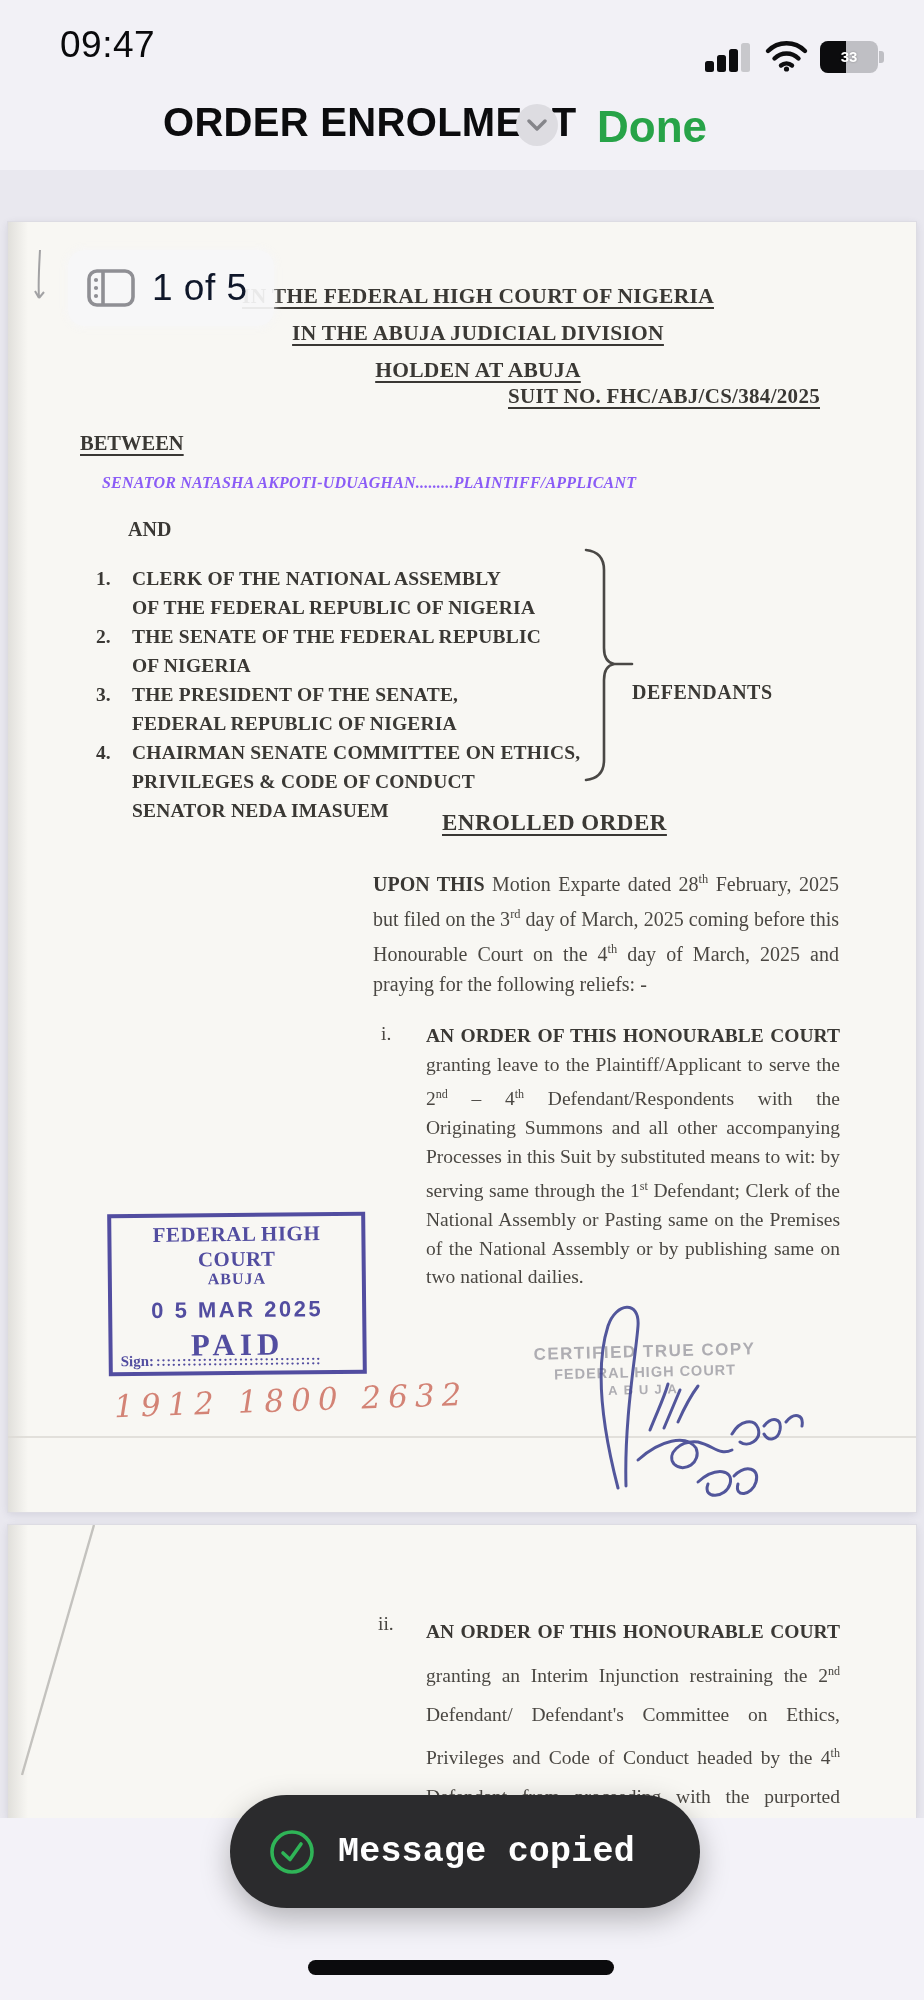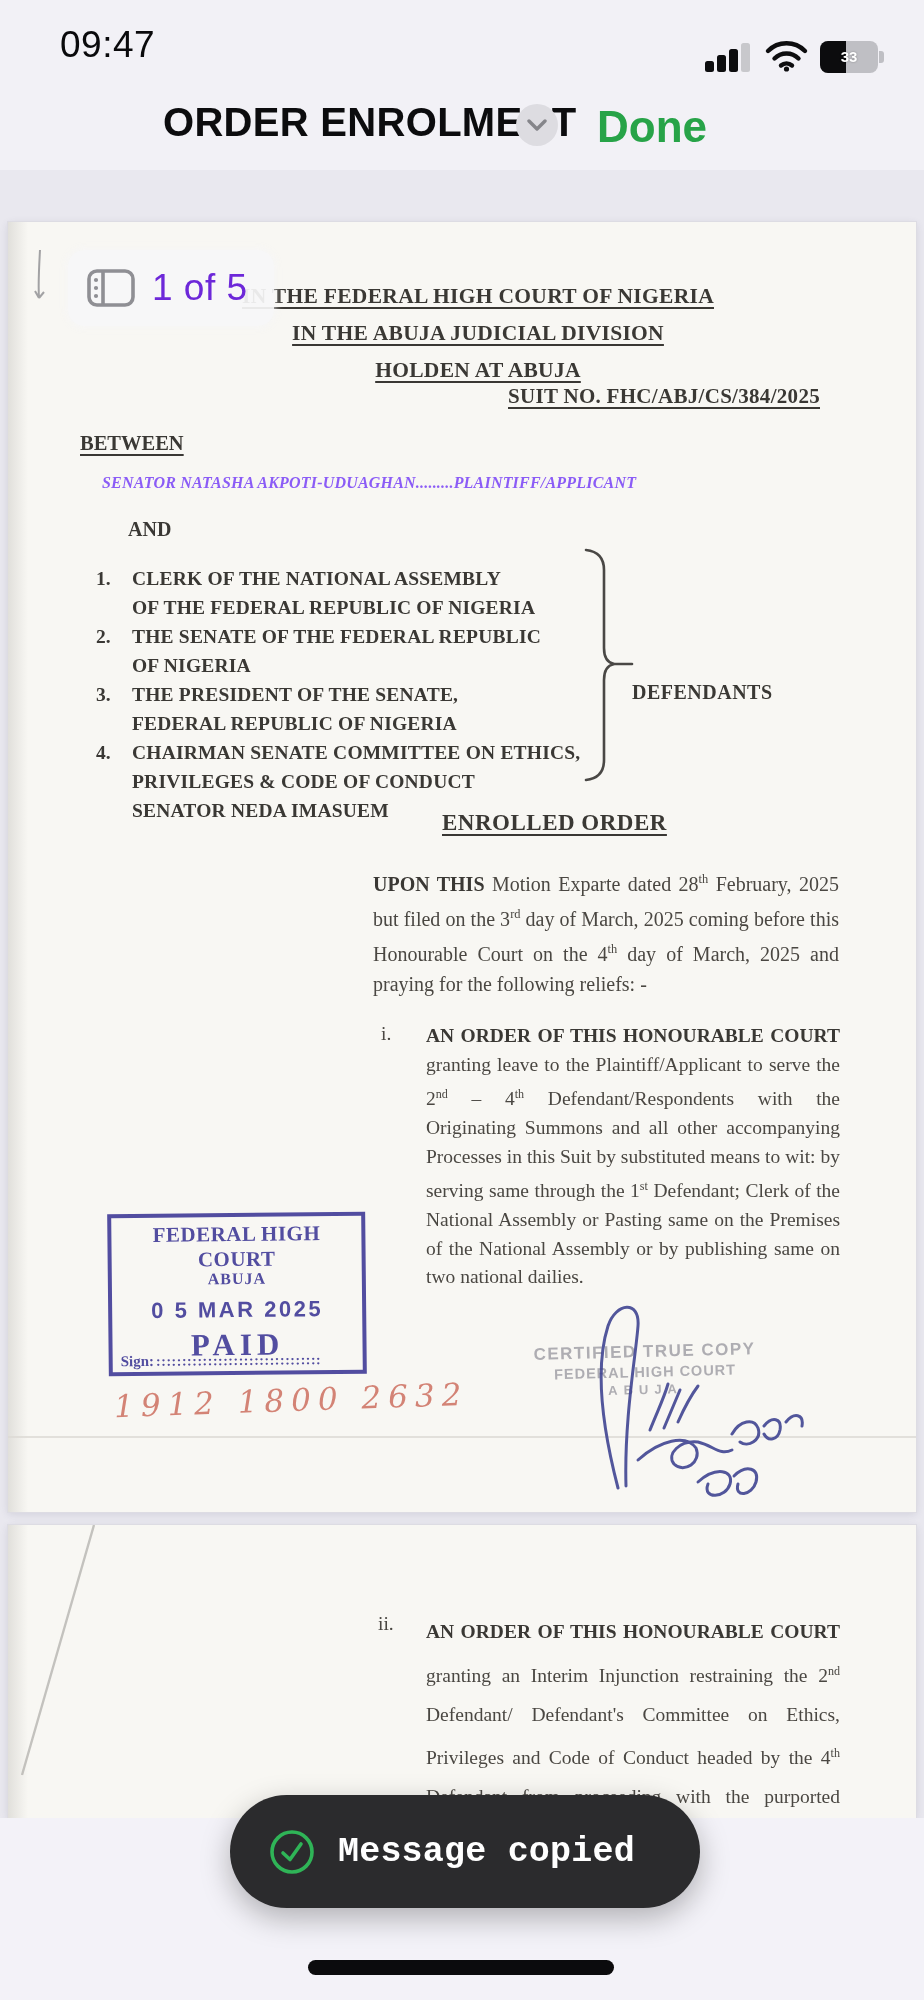--- a/index.html
+++ b/index.html
@@ -55,21 +55,21 @@
   .upon { left:365px; top:642px; width:466px; font-size:20px; line-height:30.5px; }
   .relief-num { font-size:19.5px; color:#4a4742; }
   .relief-i-num { left:373px; top:801px; }
   .relief-i { left:418px; top:800px; width:414px; font-size:19.5px; line-height:28.8px; }
   .relief-ii-num { left:370px; top:88px; }
   .relief-ii { left:418px; top:87px; width:414px; font-size:19.5px; line-height:39px; }
   
   .page-chip { position:absolute; left:60px; top:28px; height:76px; padding:0 26px 0 18px;
     background:rgba(246,246,248,.93); border-radius:16px; display:flex; align-items:center; gap:16px;
     font-family:"Liberation Sans", sans-serif; box-shadow:0 0 10px rgba(246,246,248,.9); }
-  .page-chip .lbl { font-size:37px; color:#6d28d9; font-weight:500; letter-spacing:.5px; }
+  .page-chip .lbl { font-size:37px; color:#0f172a; font-weight:500; letter-spacing:.5px; }
   
   .paid-stamp { left:100px; top:991px; width:258px; height:162px; border:4px solid #453f99; color:#453f99;
     transform:rotate(-.6deg); padding-top:5px; text-align:center; font-family:"Liberation Serif", serif; opacity:.92; }
   .paid-stamp .l1 { font-size:21px; font-weight:700; letter-spacing:.5px; }
   .paid-stamp .l2 { font-size:16px; font-weight:700; letter-spacing:1px; margin-top:-2px; }
   .paid-stamp .date { font-size:22px; font-weight:700; letter-spacing:2.5px; margin-top:9px; font-family:"Liberation Sans", sans-serif; }
   .paid-stamp .paid { font-size:31px; font-weight:700; letter-spacing:5px; margin-top:4px; }
   .paid-stamp .sign-row { position:absolute; left:8px; bottom:2px; right:6px; display:flex; align-items:flex-end;
     font-size:15px; font-weight:700; white-space:nowrap; overflow:hidden; }
   .paid-stamp .leader { font-size:14px; letter-spacing:.5px; margin-left:2px; }

